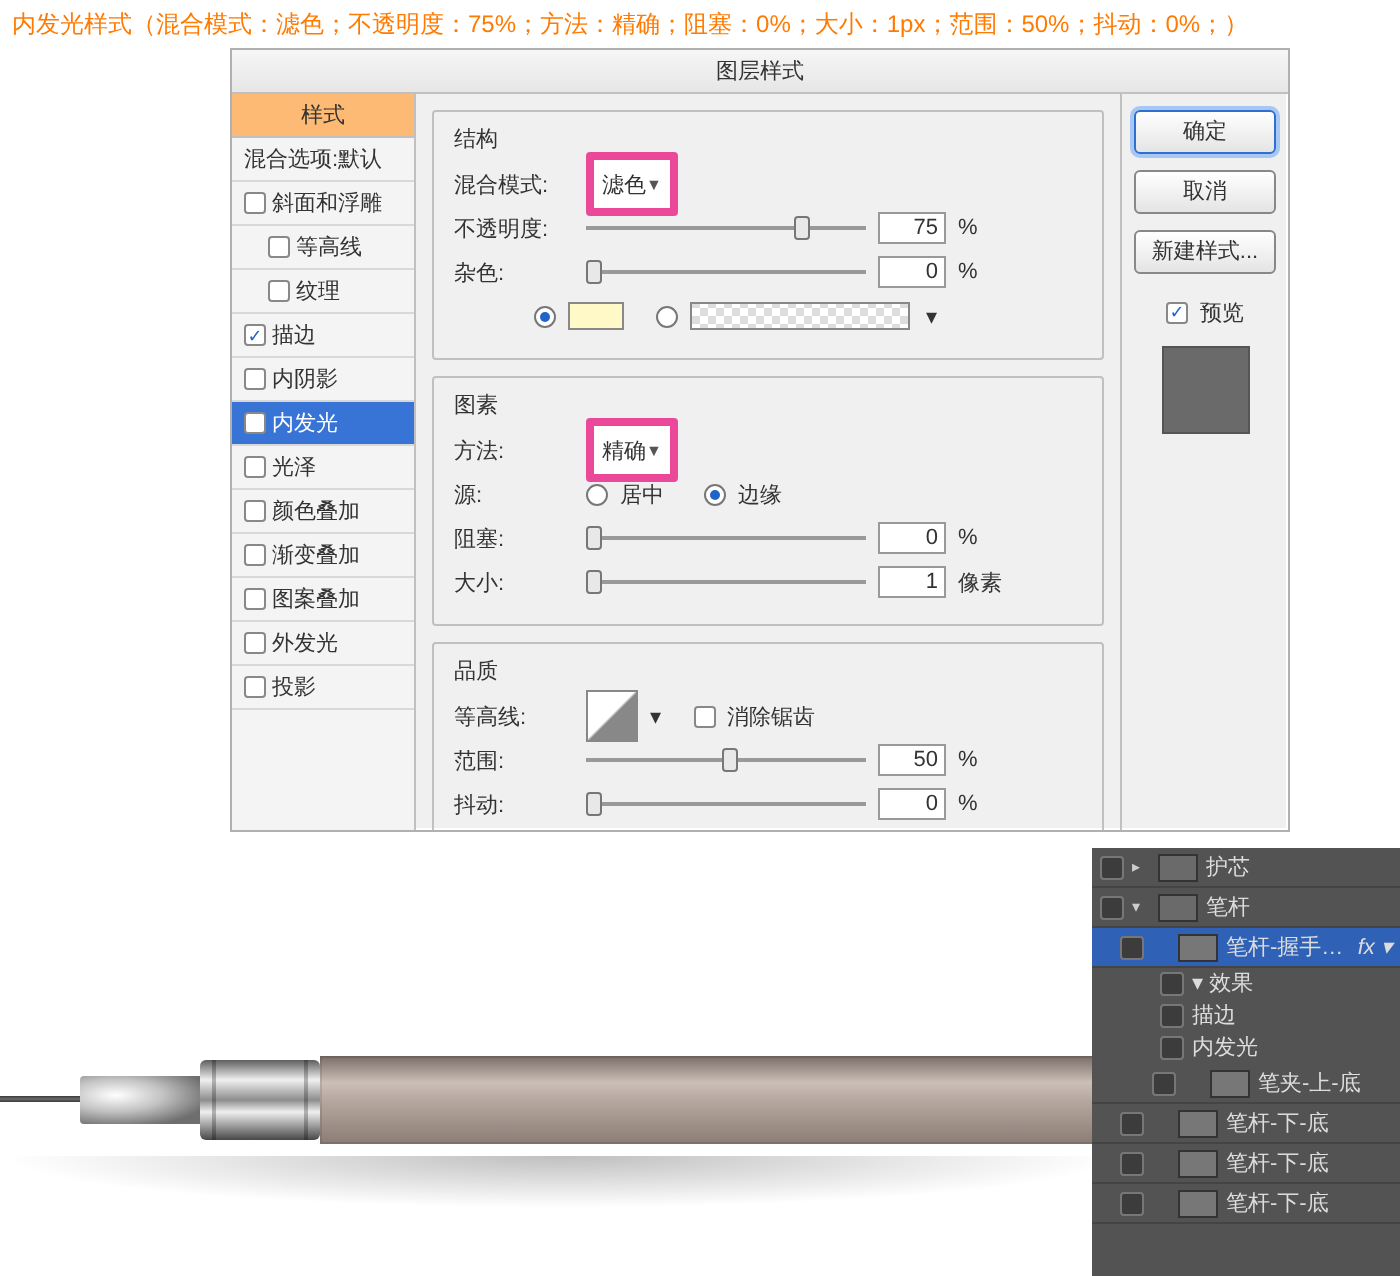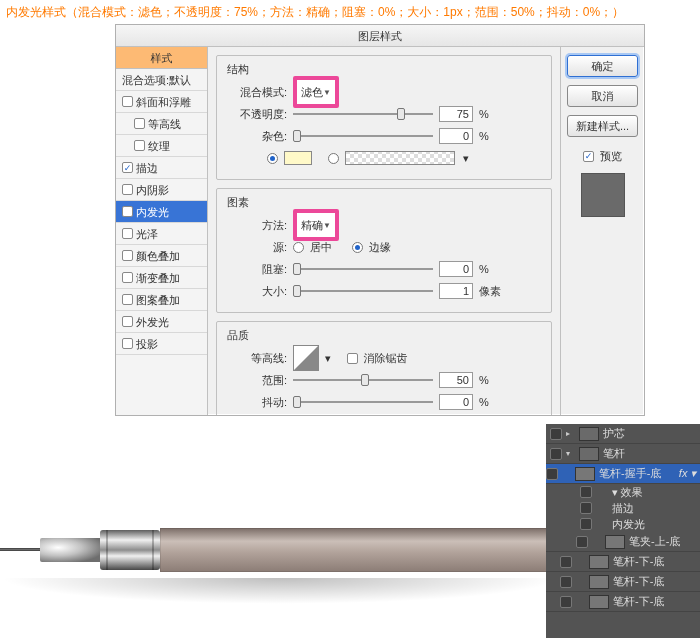--- a/index.html
+++ b/index.html
@@ -11,21 +11,21 @@
 .styles-col{width:92px;border-right:1px solid #c0c0c0;background:#f4f4f4}
 .styles-hdr{height:22px;line-height:22px;text-align:center;background:#fdba74;border-bottom:1px solid #c0c0c0}
 .styles-list .row{height:22px;line-height:22px;padding-left:6px;border-bottom:1px solid #d8d8d8;display:flex;align-items:center;gap:3px;cursor:pointer}
 .styles-list .row.sel{background:#3874d6;color:#fff}
 .styles-list .row.sel *{color:#fff}
 .chk{width:11px;height:11px;border:1px solid #888;background:#fff;border-radius:2px;display:inline-flex;align-items:center;justify-content:center;font-size:9px;color:#2163c9}
 .main-col{flex:1;padding:8px;overflow:hidden}
 .grp{border:1px solid #c0c0c0;border-radius:2px;margin-bottom:8px;padding:6px 10px 10px}
 .grp-title{font-size:11px;margin-bottom:4px}
 .field{display:flex;align-items:center;height:22px;gap:6px}
-.lbl{width:60px;text-align:right}
+.lbl{width:60px;}
 .dd{display:inline-flex;align-items:center;height:18px;border:4px solid #ec4899;background:#fff;border-radius:2px;padding:12px 4px;gap:0}
 .dd .caret{font-size:8px;color:#555}
 .slider{height:14px;display:flex;align-items:center}
 .track{width:140px;height:2px;background:#999;position:relative}
 .thumb{position:absolute;top:-5px;width:8px;height:12px;background:#e8e8e8;border:1px solid #777;border-radius:2px}
 .num{width:34px;height:16px;border:1px solid #999;background:#fff;text-align:right;padding-right:3px;line-height:14px}
 .sw{width:28px;height:14px;border:1px solid #888;display:inline-block}
 .radio{width:11px;height:11px;border:1px solid #777;border-radius:50%;background:#fff;display:inline-flex;align-items:center;justify-content:center}
 .radio.on::after{content:"";width:5px;height:5px;background:#2163c9;border-radius:50%}
 .right-col{width:84px;padding:8px 6px;border-left:1px solid #c0c0c0}
@@ -48,21 +48,21 @@
 
 .layers{position:absolute;right:0;top:424px;width:154px;height:214px;background:#535353;color:#ddd;font-size:10px;overflow:hidden}
 .lrow{height:20px;display:flex;align-items:center;gap:4px;padding:0 4px;border-bottom:1px solid #444}
 .lrow.sel{background:#2f62b6}
 .tw{width:9px;color:#ccc;font-size:8px}
 .eye{width:12px;height:12px;border:1px solid #777;background:#3c3c3c;border-radius:2px}
 .thumb-ic{width:20px;height:14px;background:#777;border:1px solid #333}
 .thumb-ic.folder{background:#6a6a6a}
 .lbl-l{flex:1;white-space:nowrap;overflow:hidden;text-overflow:ellipsis;color:#ddd}
 .fx{margin-left:auto;font-style:italic;color:#ddd}
-.eff{padding-left:34px;height:16px;line-height:16px;color:#ccc;display:flex;align-items:center;gap:20px}
+.eff{padding-left:34px;height:16px;line-height:16px;color:#ccc;display:flex;align-items:center;gap:4px}
 
 .wm{position:absolute;right:8px;bottom:2px;font-size:15px;font-weight:bold;color:#333;text-shadow:1px 1px 0 #fff;font-family:Arial}
 </style>
 </head>
 <body>
 
 <div class="caption">内发光样式（混合模式：滤色；不透明度：75%；方法：精确；阻塞：0%；大小：1px；范围：50%；抖动：0%；）</div>
 
 <div class="dialog">
   <div class="dlg-title">图层样式</div>
@@ -261,21 +261,21 @@
       <span class="tw">▸</span>
       <span class="thumb-ic folder"></span>
       <span class="lbl-l">护芯</span>
     </div>
     <div class="lrow" style="padding-left: 4px;">
       <span class="eye"></span>
       <span class="tw">▾</span>
       <span class="thumb-ic folder"></span>
       <span class="lbl-l">笔杆</span>
     </div>
-    <div class="lrow sel" style="padding-left: 0;">
+    <div class="lrow sel" style="padding-left: 14px;">
       <span class="eye"></span>
       <span class="tw"></span>
       <span class="thumb-ic"></span>
       <span class="lbl-l">笔杆-握手-底</span>
       <span class="fx">fx ▾</span>
     </div>
     <div class="eff">
       <span class="eye"></span>
       <span style="color: rgb(221, 221, 221);">▾ 效果</span>
     </div>

